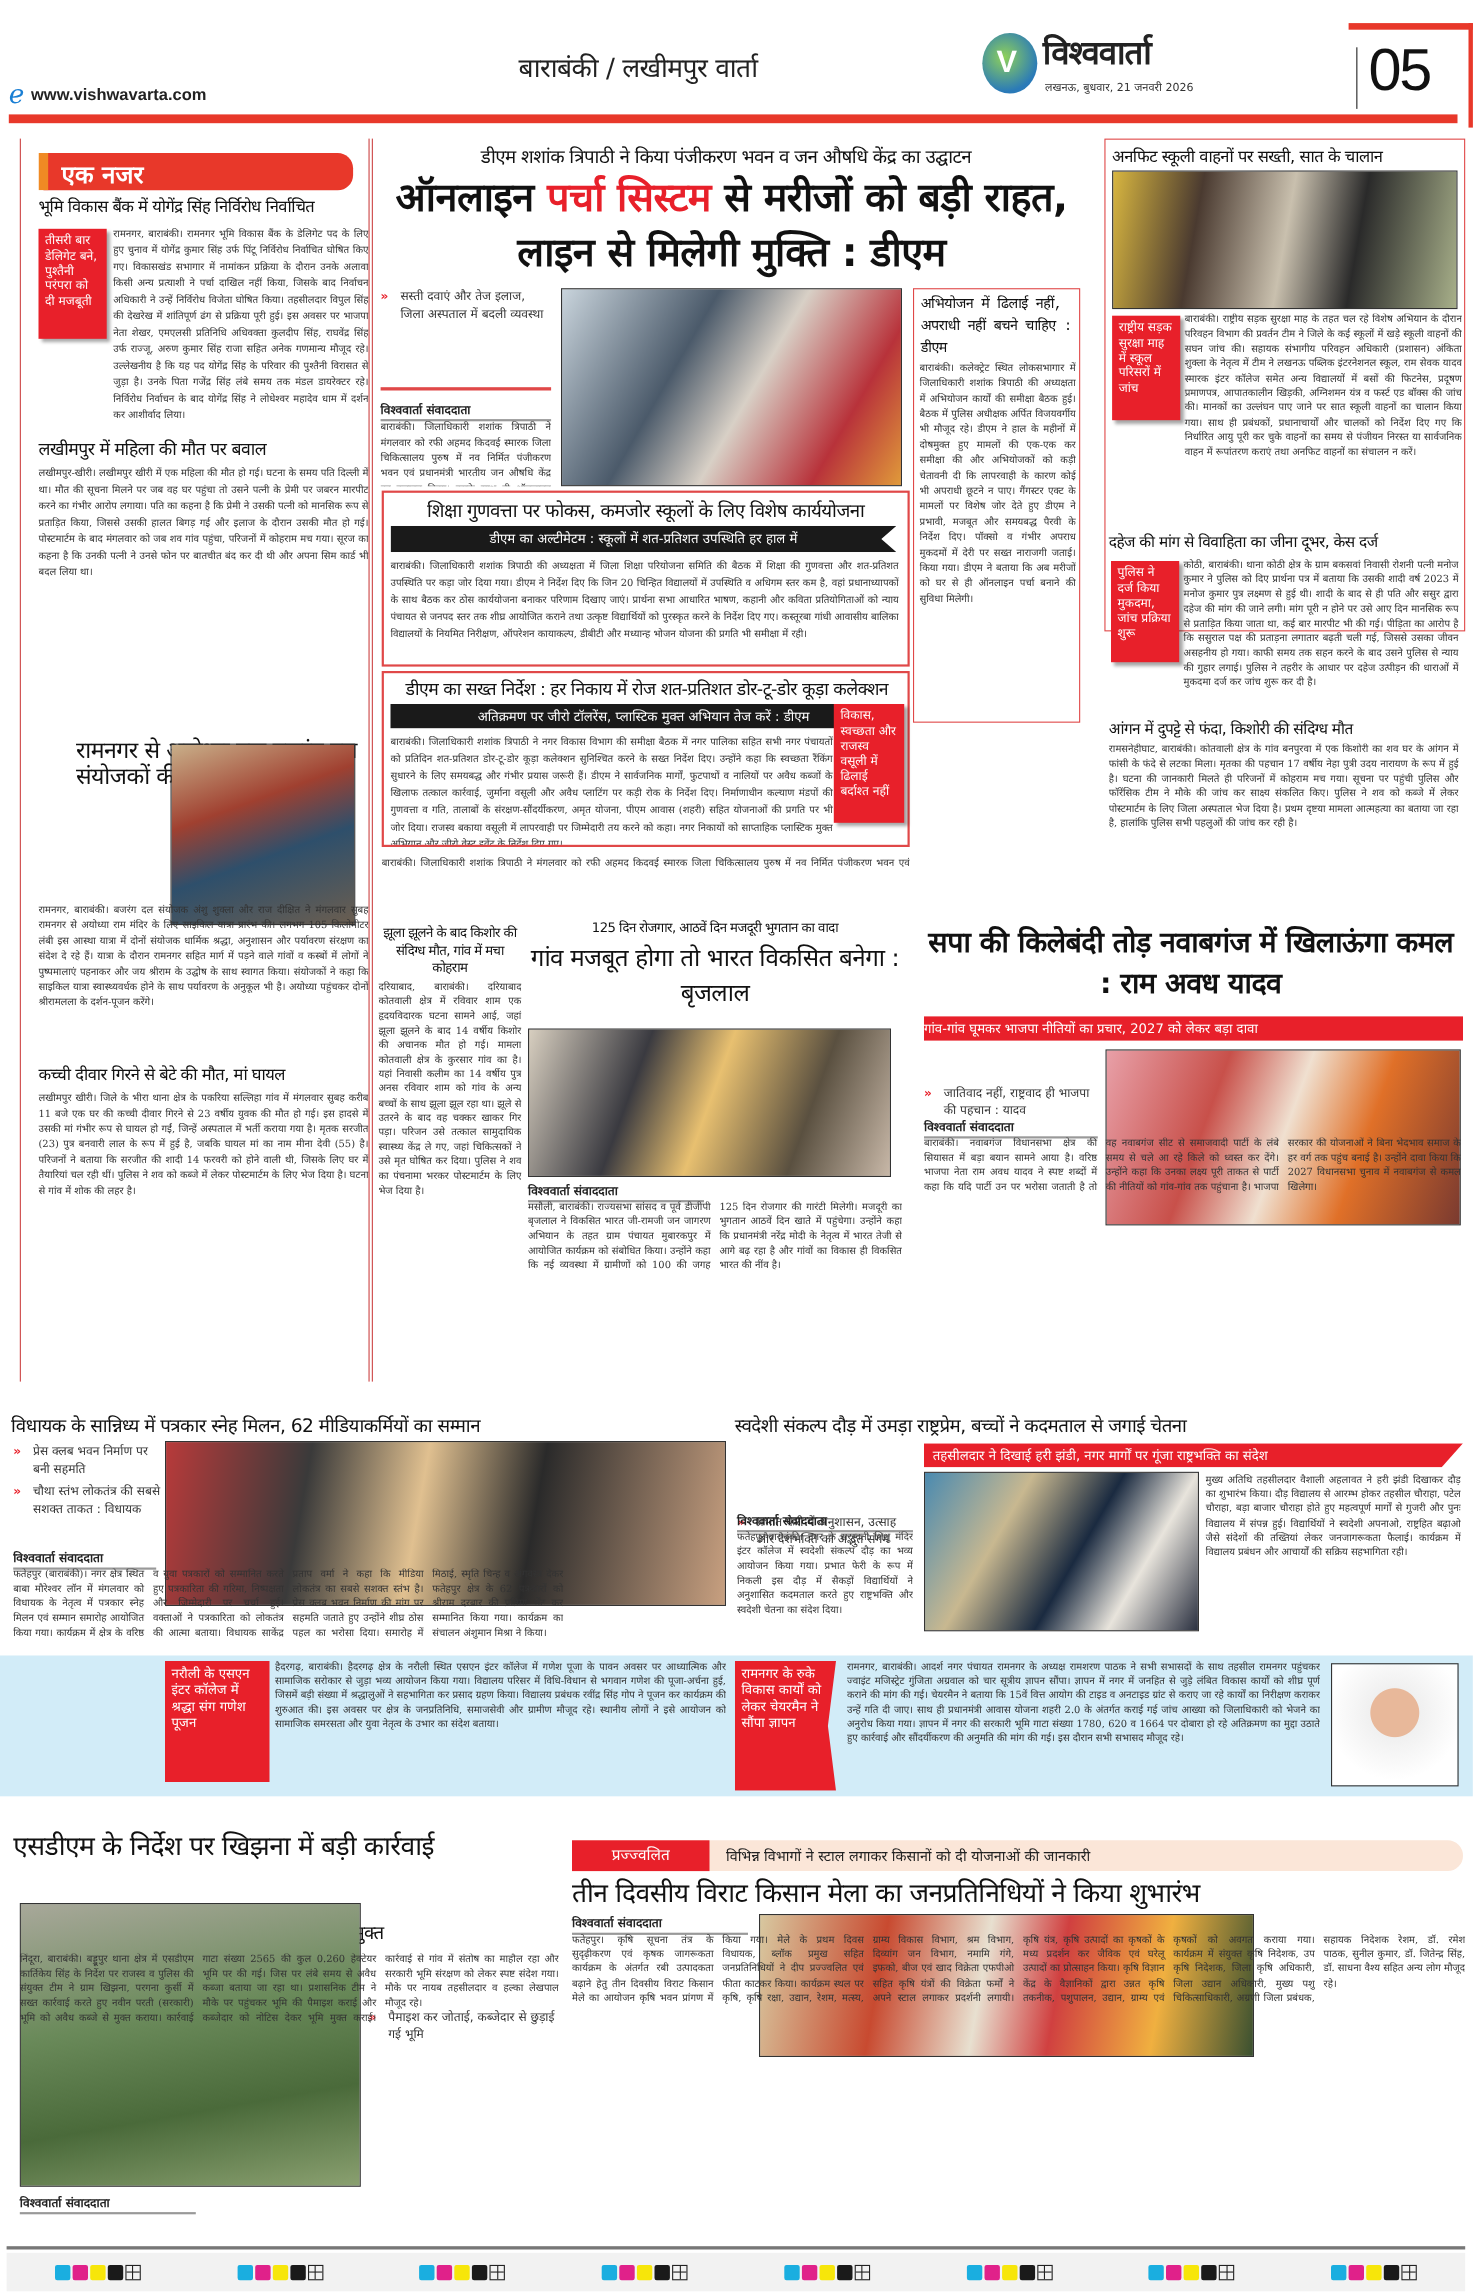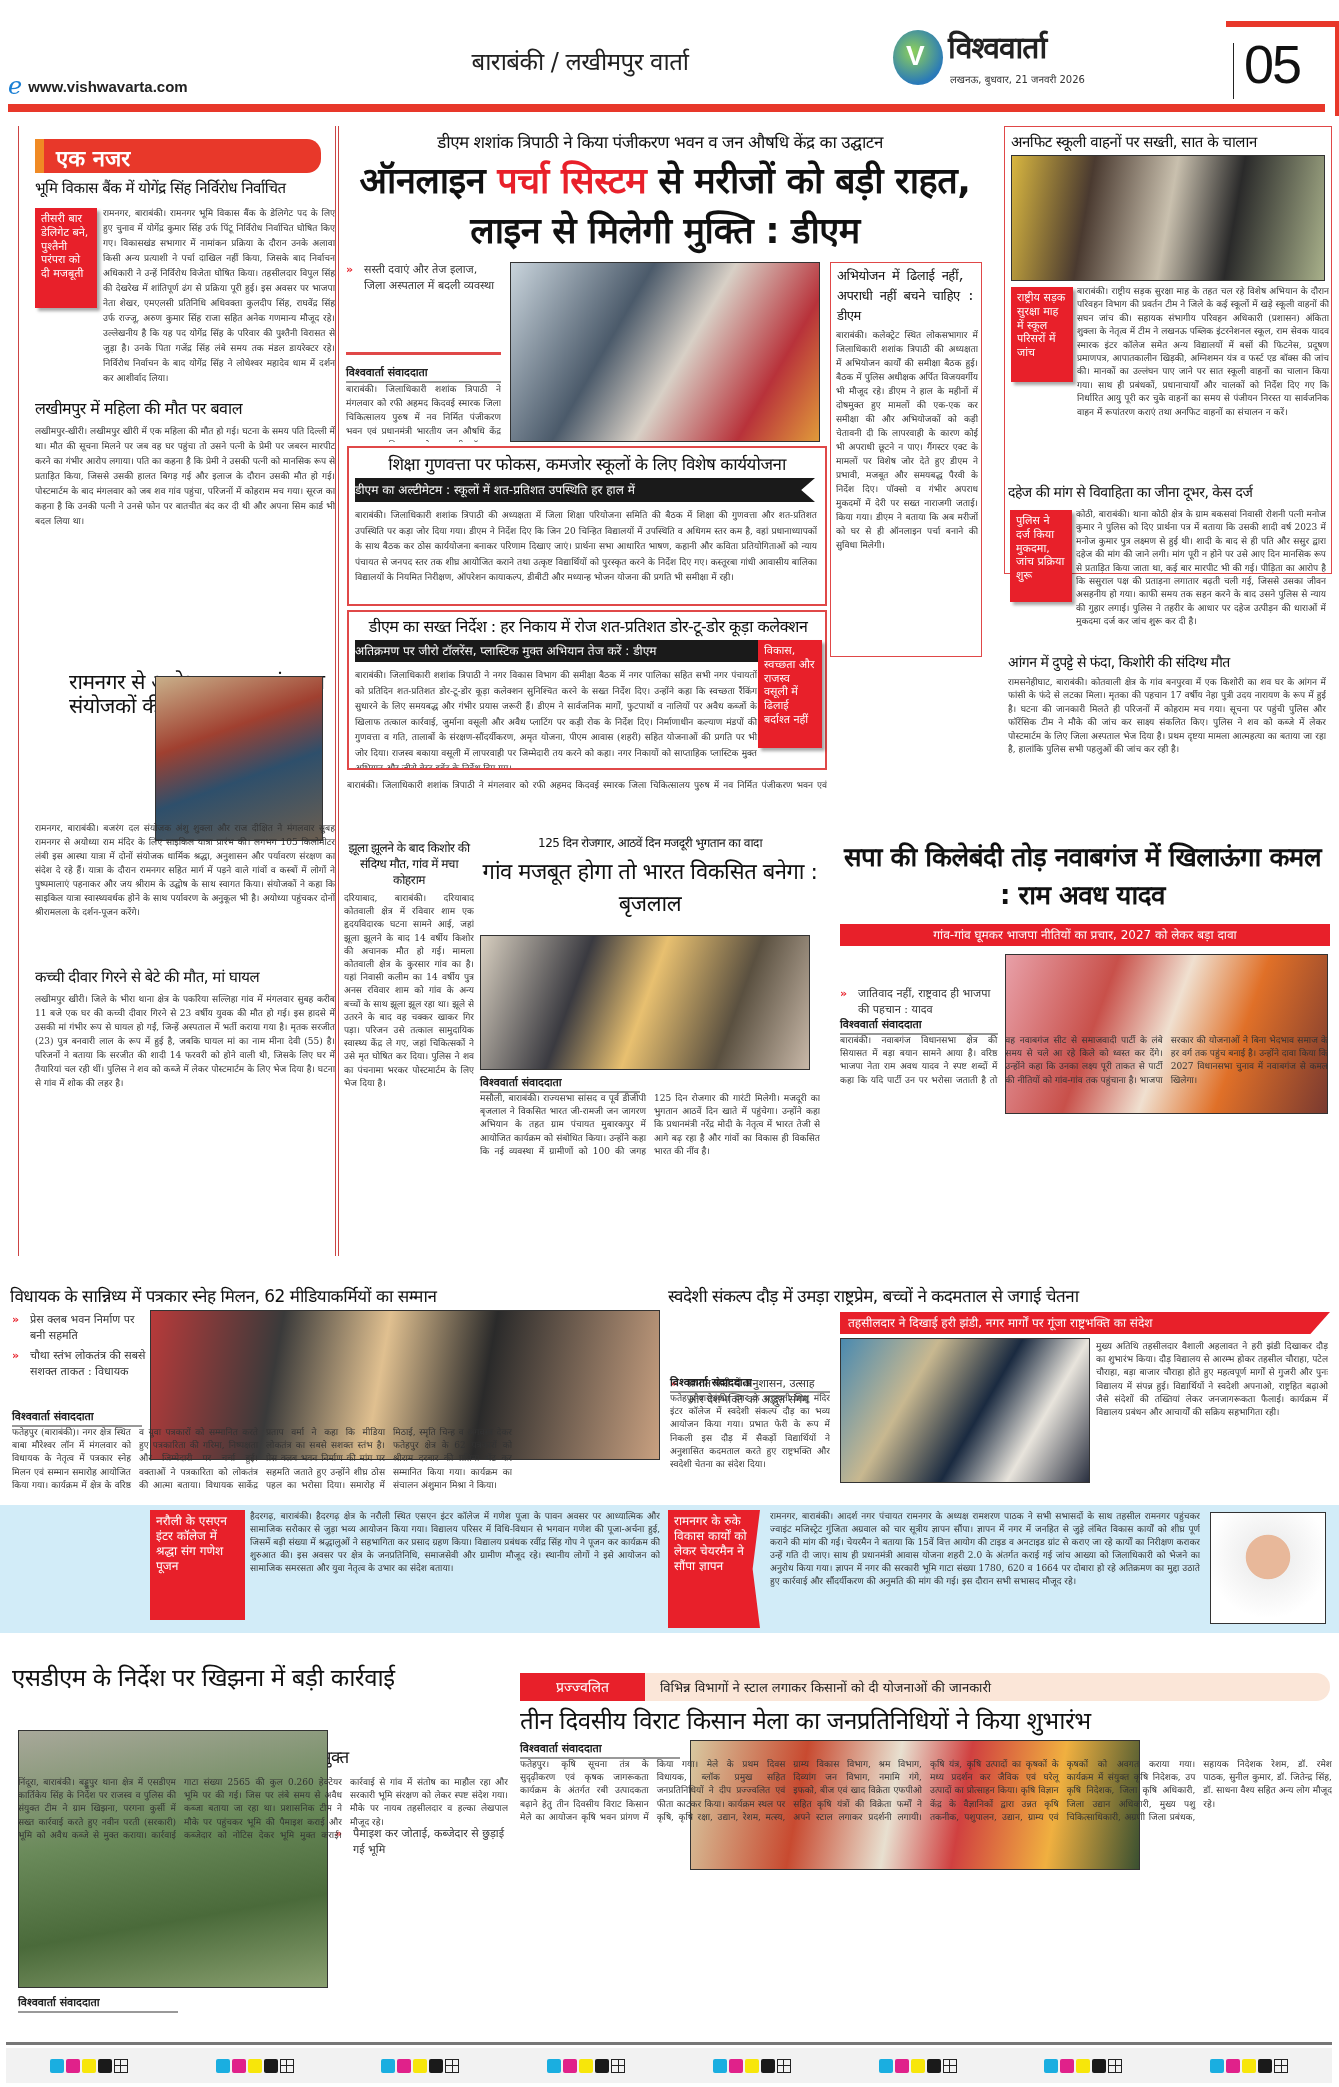--- a/index.html
+++ b/index.html
@@ -6,21 +6,21 @@
   body{width:1339px;height:2087px;background:#fff;font-family:"DejaVu Sans",sans-serif;color:#222;position:relative;overflow:hidden}
   .abs{position:absolute}
   .txt{font-family:"DejaVu Serif",serif;font-size:10px;line-height:15px;color:#333;text-align:justify;overflow:hidden}
   .hd{font-family:"DejaVu Sans",sans-serif;color:#111;font-weight:normal;letter-spacing:-0.5px}
   .box{border:2px solid #e04848}
   .redtag{background:#e8202a;color:#fff;font-family:"DejaVu Sans",sans-serif;box-shadow:3px 3px 3px rgba(0,0,0,.35);padding:4px 6px;line-height:1.25}
   .photo{background:linear-gradient(135deg,#8a7a6a,#b9a48c 40%,#6b5e55 70%,#a38d78);border:1px solid #333}
   .bullet{font-family:"DejaVu Sans",sans-serif;font-size:11px;line-height:16px;color:#333;padding-left:18px;position:relative}
   .bullet .chev{position:absolute;left:0;top:0;color:#e8202a;font-weight:bold}
   .byline{font-family:"DejaVu Sans",sans-serif;font-size:11px;font-weight:bold;border-bottom:2px solid #999;padding-bottom:2px}
-  .darkbar{background:#1a1a1a;color:#fff;text-align:left;font-family:"DejaVu Sans",sans-serif}
+  .darkbar{background:#1a1a1a;color:#fff;text-align:center;font-family:"DejaVu Sans",sans-serif}
   .redline{height:3px;background:#e04848}
 </style>
 </head>
 <body>
 
 <div class="abs" style="left:0;top:0;width:1339px;height:112px;">
   <div class="abs" style="left:8px;top:76px;display:flex;align-items:center;gap:6px;">
     <span style="font-family:'DejaVu Serif',serif;font-size:24px;color:#1a7fd4;font-style:italic;line-height:20px;">e</span>
     <span style="font-family:Liberation Sans, sans-serif;font-size:15px;font-weight:bold;color:#222;">www.vishwavarta.com</span>
   </div>
@@ -107,21 +107,21 @@
 <div class="abs hd" style="left:344px;top:840px;width:130px;text-align:center;font-size:12px;line-height:16px;">झूला झूलने के बाद किशोर की संदिग्ध मौत, गांव में मचा कोहराम</div>
 <div class="abs txt" style="left:344px;top:892px;width:130px;height:370px;font-size:9px;line-height:13.2px;">दरियाबाद, बाराबंकी। दरियाबाद कोतवाली क्षेत्र में रविवार शाम एक हृदयविदारक घटना सामने आई, जहां झूला झूलने के बाद 14 वर्षीय किशोर की अचानक मौत हो गई। मामला कोतवाली क्षेत्र के कुरसार गांव का है। यहां निवासी कलीम का 14 वर्षीय पुत्र अनस रविवार शाम को गांव के अन्य बच्चों के साथ झूला झूल रहा था। झूले से उतरने के बाद वह चक्कर खाकर गिर पड़ा। परिजन उसे तत्काल सामुदायिक स्वास्थ्य केंद्र ले गए, जहां चिकित्सकों ने उसे मृत घोषित कर दिया। पुलिस ने शव का पंचनामा भरकर पोस्टमार्टम के लिए भेज दिया है।</div>
 
 <div class="abs hd" style="left:480px;top:834px;width:340px;text-align:center;font-size:12px;">125 दिन रोजगार, आठवें दिन मजदूरी भुगतान का वादा</div>
 <div class="abs hd" style="left:480px;top:856px;width:340px;text-align:center;font-size:22px;line-height:32px;">गांव मजबूत होगा तो भारत विकसित बनेगा : बृजलाल</div>
 <div class="abs photo" style="left:480px;top:935px;width:330px;height:135px;background:linear-gradient(110deg,#d8cfc0,#3a3a40 30%,#e8c070 50%,#5a5040 75%,#c8b8a8);"></div>
 <div class="abs byline" style="left:480px;top:1074px;width:160px;">विश्ववार्ता संवाददाता</div>
 <div class="abs txt" style="left:480px;top:1092px;width:340px;height:170px;font-size:9px;line-height:13.2px;column-count:2;column-gap:8px;">मसौली, बाराबंकी। राज्यसभा सांसद व पूर्व डीजीपी बृजलाल ने विकसित भारत जी-रामजी जन जागरण अभियान के तहत ग्राम पंचायत मुबारकपुर में आयोजित कार्यक्रम को संबोधित किया। उन्होंने कहा कि नई व्यवस्था में ग्रामीणों को 100 की जगह 125 दिन रोजगार की गारंटी मिलेगी। मजदूरी का भुगतान आठवें दिन खाते में पहुंचेगा। उन्होंने कहा कि प्रधानमंत्री नरेंद्र मोदी के नेतृत्व में भारत तेजी से आगे बढ़ रहा है और गांवों का विकास ही विकसित भारत की नींव है।</div>
 
 <div class="abs hd" style="left:835px;top:838px;width:495px;text-align:center;font-size:26px;font-weight:bold;line-height:38px;">सपा की किलेबंदी तोड़ नवाबगंज में खिलाऊंगा कमल : राम अवध यादव</div>
-<div class="abs" style="left:840px;top:924px;width:490px;height:22px;background:#e8202a;text-align:center;">
+<div class="abs" style="left:840px;top:924px;width:490px;height:22px;background:#e8202a;">
   <span style="color:#fff;font-size:12px;line-height:22px;">गांव-गांव घूमकर भाजपा नीतियों का प्रचार, 2027 को लेकर बड़ा दावा</span>
 </div>
 <div class="abs bullet" style="left:840px;top:954px;width:160px;">
   <span class="chev">»</span>
   <span>जातिवाद नहीं, राष्ट्रवाद ही भाजपा की पहचान : यादव</span>
 </div>
 <div class="abs photo" style="left:1005px;top:954px;width:323px;height:160px;background:linear-gradient(110deg,#e8a0a8,#c8504a 30%,#f0e0d0 50%,#e07028 70%,#7a3a30);"></div>
 <div class="abs byline" style="left:840px;top:1016px;width:158px;">विश्ववार्ता संवाददाता</div>
 <div class="abs txt" style="left:840px;top:1034px;width:488px;height:230px;font-size:9px;line-height:13.2px;column-count:3;column-gap:8px;">बाराबंकी। नवाबगंज विधानसभा क्षेत्र की सियासत में बड़ा बयान सामने आया है। वरिष्ठ भाजपा नेता राम अवध यादव ने स्पष्ट शब्दों में कहा कि यदि पार्टी उन पर भरोसा जताती है तो वह नवाबगंज सीट से समाजवादी पार्टी के लंबे समय से चले आ रहे किले को ध्वस्त कर देंगे। उन्होंने कहा कि उनका लक्ष्य पूरी ताकत से पार्टी की नीतियों को गांव-गांव तक पहुंचाना है। भाजपा सरकार की योजनाओं ने बिना भेदभाव समाज के हर वर्ग तक पहुंच बनाई है। उन्होंने दावा किया कि 2027 विधानसभा चुनाव में नवाबगंज से कमल खिलेगा।</div>
 

